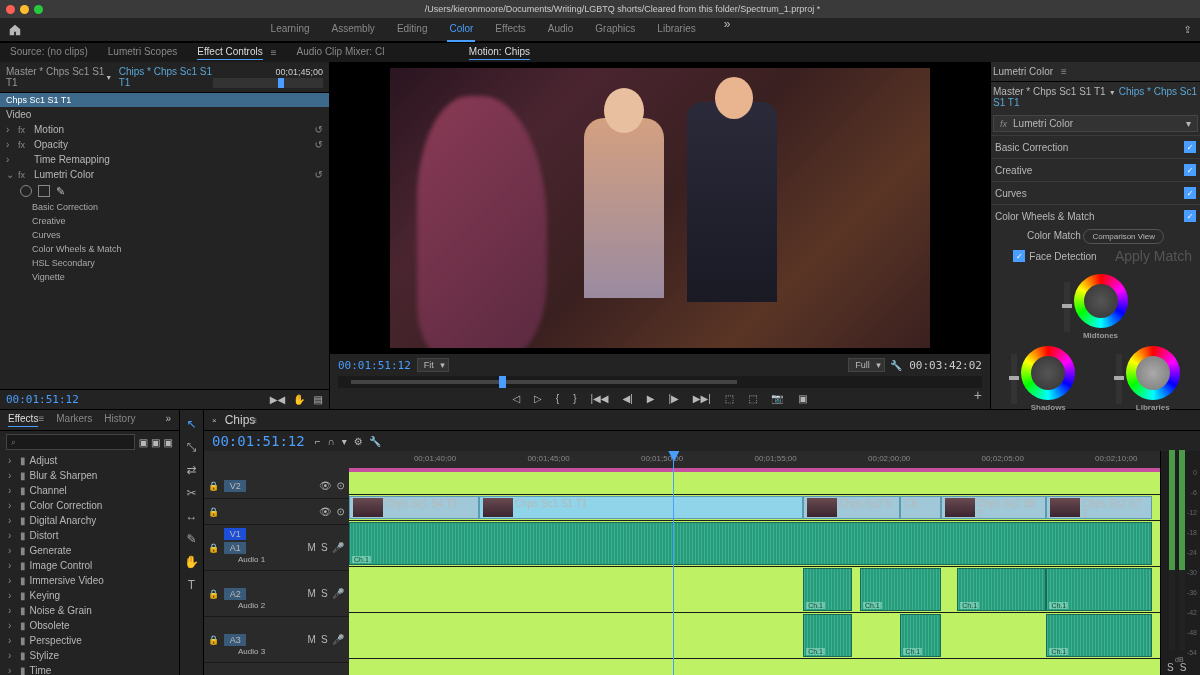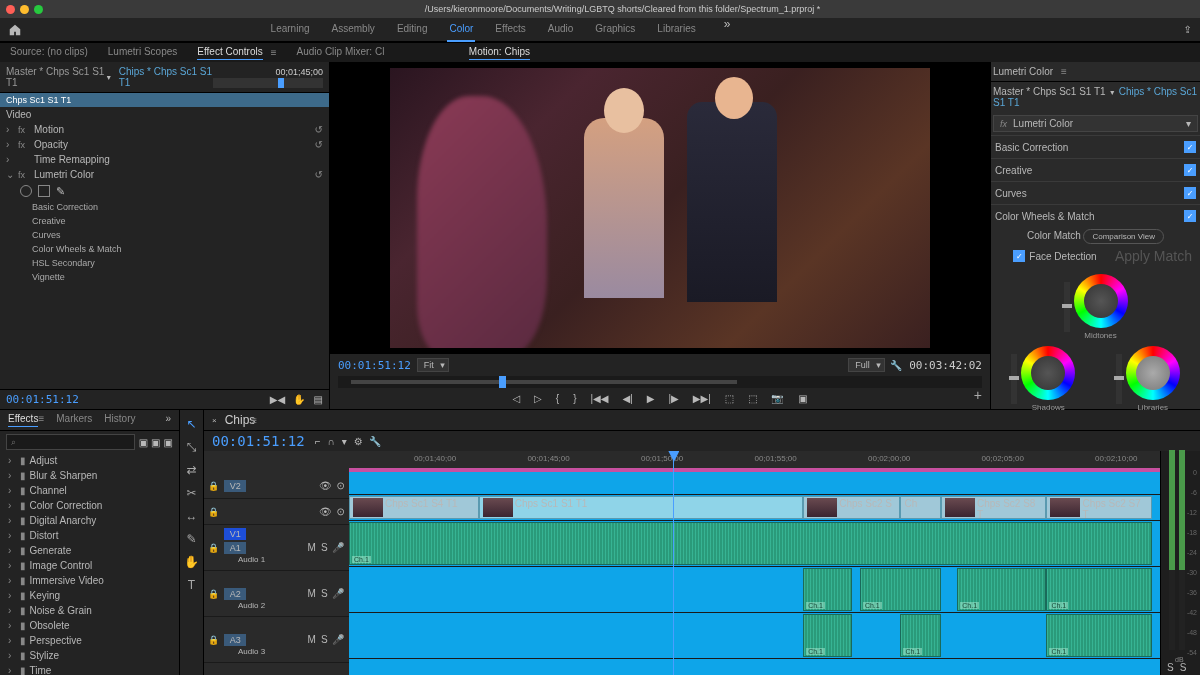--- a/index.html
+++ b/index.html
@@ -76,21 +76,21 @@
 .lum-dd{margin:3px 2px;padding:2px 6px;background:#333;border:1px solid #444;display:flex;align-items:center;}
 .lum-dd::before{content:"fx";font-style:italic;color:#888;margin-right:6px;font-size:9px;}
 .lum-dd::after{content:"▾";margin-left:auto;}
 .lum-section{padding:5px 4px;border-top:1px solid #3a3a3a;display:flex;align-items:center;font-size:10px;}
 .lum-check{margin-left:auto;width:12px;height:12px;background:#4a9eff;display:flex;align-items:center;justify-content:center;color:#fff;font-size:8px;}
 .lum-inner{padding:3px 8px;font-size:9px;color:#aaa;text-align:center;}
 .comp-btn{margin-left:auto;border:1px solid #555;border-radius:10px;padding:2px 8px;font-size:8px;}
 .face-row{display:flex;align-items:center;gap:4px;padding:4px 8px;font-size:9px;}
 .apply-btn{margin-left:auto;color:#555;font-size:14px;}
 .wheels{display:flex;justify-content:center;padding:6px 0;}
-.wheel-wrap{display:flex;flex-direction:column;align-items:center;gap:3px;}
+.wheel-wrap{display:flex;flex-direction:column;align-items:center;gap:3px;font-weight:bold;}
 .wheel-row{display:flex;justify-content:space-around;}
 .color-wheel{width:54px;height:54px;border-radius:50%;background:conic-gradient(red,magenta,blue,cyan,lime,yellow,red);position:relative;}
 .color-wheel::after{content:"";position:absolute;inset:10px;border-radius:50%;background:radial-gradient(#555,#333);}
 .color-wheel.hl::after{background:radial-gradient(#aaa,#777);}
 .wheel-label{font-size:8px;color:#999;}
 .wheel-slider{width:6px;height:50px;background:#333;margin-right:4px;position:relative;}
 .wheel-slider::after{content:"";position:absolute;width:10px;height:4px;background:#aaa;left:-2px;top:22px;}
 .wheel-group{display:flex;align-items:center;}
 
 .bottom { display:flex; height:266px; border-top:1px solid #000;}
@@ -116,21 +116,21 @@
 .tl-tc{color:#4a9eff;font-family:monospace;font-size:14px;font-weight:500;}
 .tl-tools{display:flex;gap:7px;font-size:10px;color:#888;}
 .tl-body{flex:1;display:flex;position:relative;}
 .track-headers{width:145px;background:#2a2a2a;}
 .track-head{display:flex;align-items:center;height:26px;border-bottom:1px solid #1a1a1a;padding:0 4px;gap:5px;font-size:9px;}
 .track-head.tall{height:46px;}
 .th-lock{font-size:9px;color:#888;}
 .th-label{background:#3a5a7a;padding:1px 5px;font-size:9px;min-width:22px;text-align:center;}
 .th-label.v1{background:#1d4ed8;margin-top:44px;}
 .th-icons{display:flex;gap:5px;font-size:9px;color:#888;margin-left:auto;}
-.track-area{flex:1;background:#0ea5e9;position:relative;overflow:hidden;}
+.track-area{flex:1;background:#bef264;position:relative;overflow:hidden;}
 .ruler{height:18px;background:#2a2a2a;border-bottom:1px solid #000;position:relative;display:flex;}
 .ruler-mark{position:absolute;font-size:8px;color:#888;top:3px;}
 .work-area{position:absolute;top:17px;left:0;right:0;height:4px;background:#c850a0;}
 .playhead{position:absolute;top:0;bottom:0;width:1px;background:#4a9eff;left:40%;z-index:5;}
 .playhead::before{content:"";position:absolute;top:0;left:-5px;width:11px;height:11px;background:#4a9eff;clip-path:polygon(0 0,100% 0,50% 100%);}
 .track{height:26px;border-bottom:1px solid #1a1a1a;position:relative;}
 .track.tall{height:46px;}
 .clip{position:absolute;top:1px;bottom:1px;background:#8fd4e8;border:1px solid #5a9ab0;font-size:8px;color:#1a3a4a;padding:1px 3px;overflow:hidden;}
 .clip.small{background:#a0c8d8;}
 .clip .thumb{width:30px;height:100%;background:linear-gradient(#6a4a50,#3a2530);float:left;margin-right:2px;}

